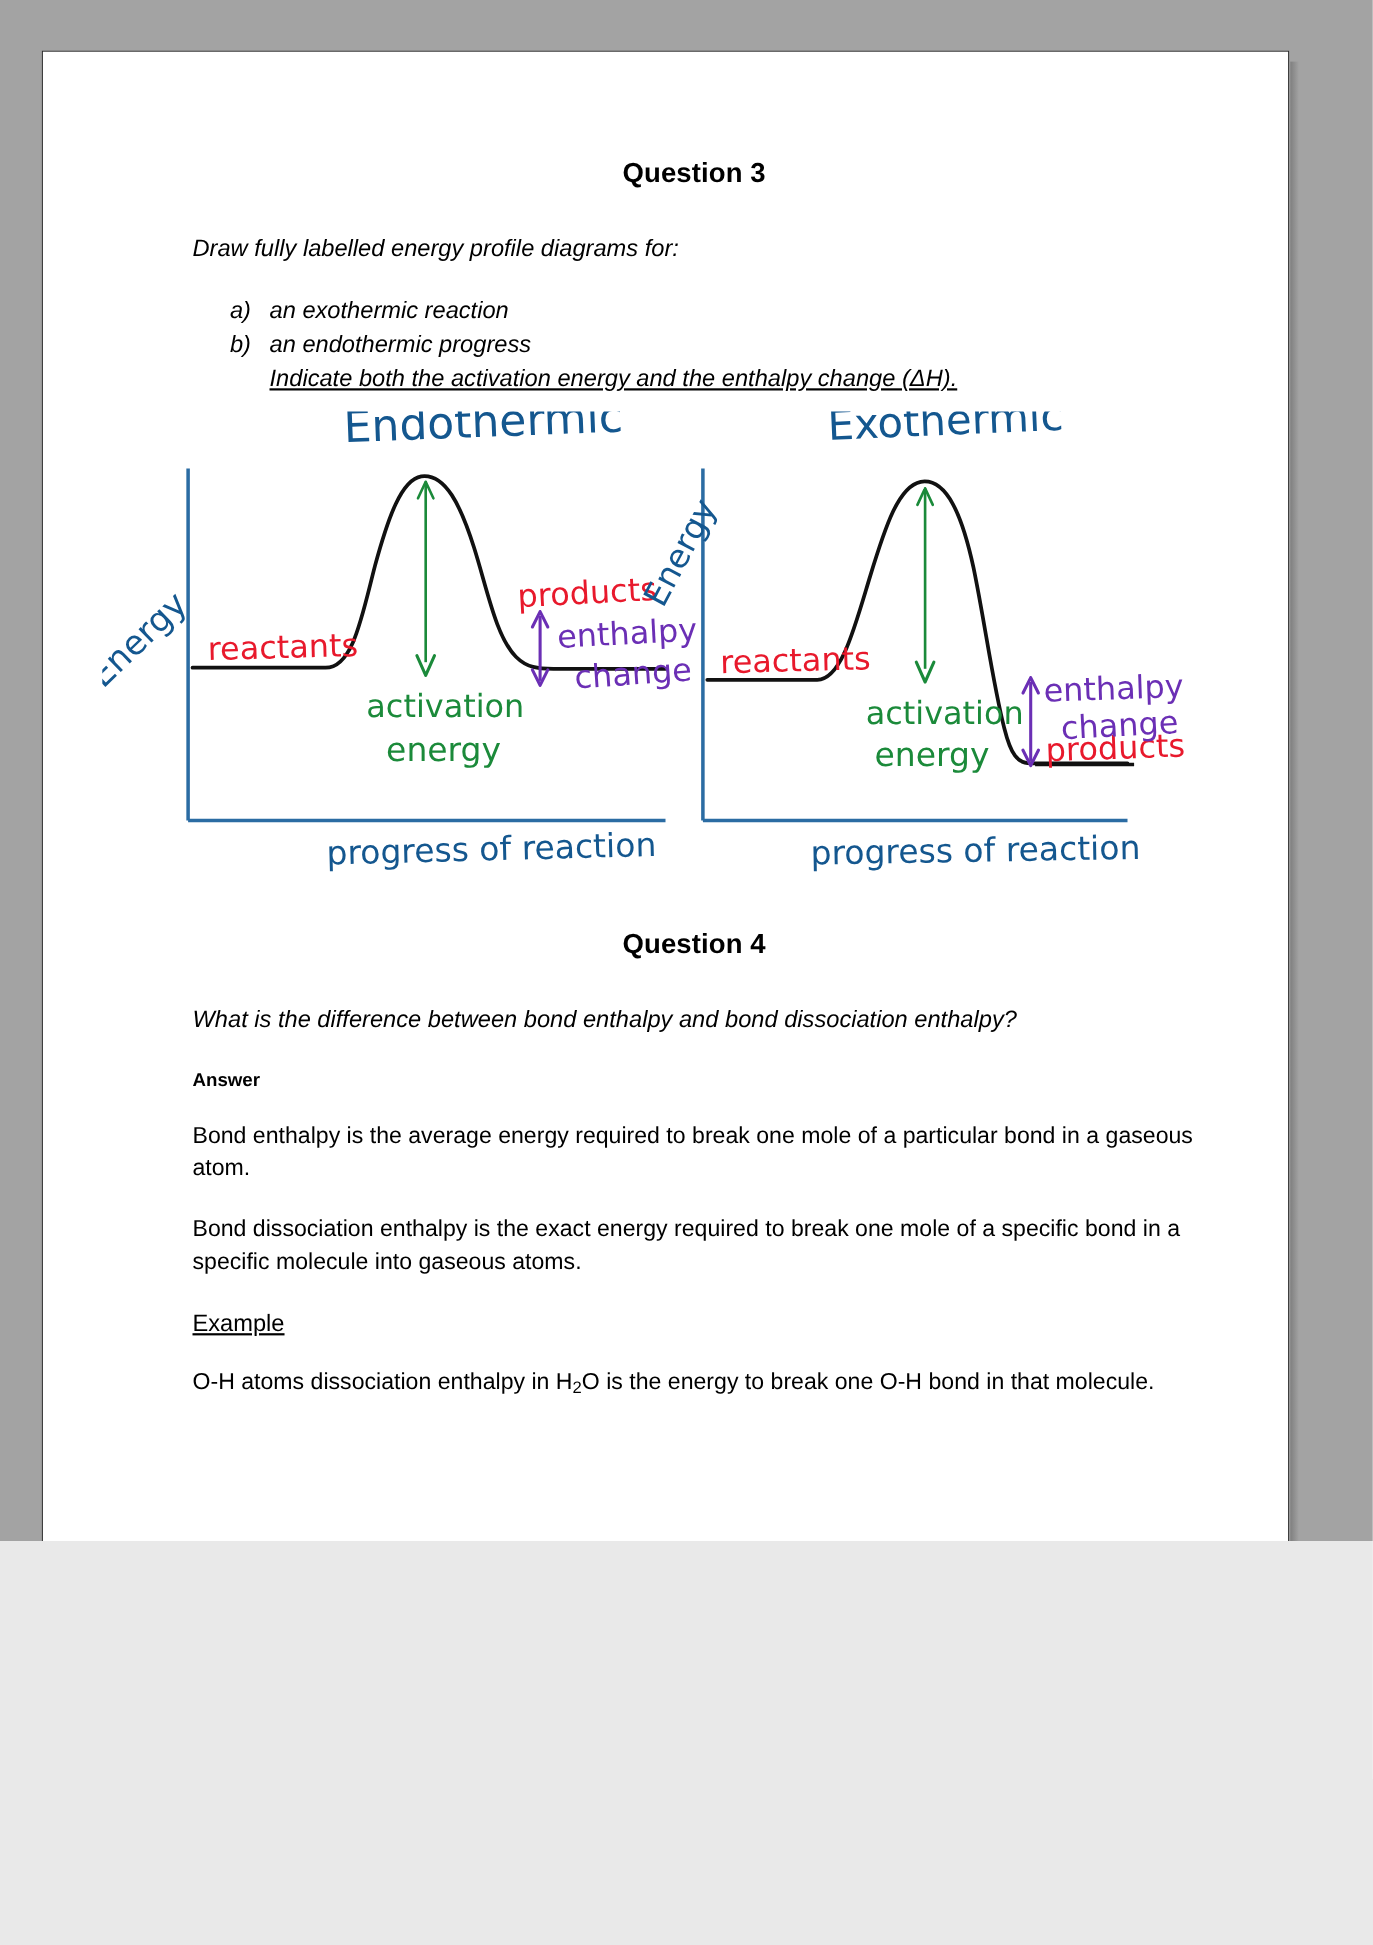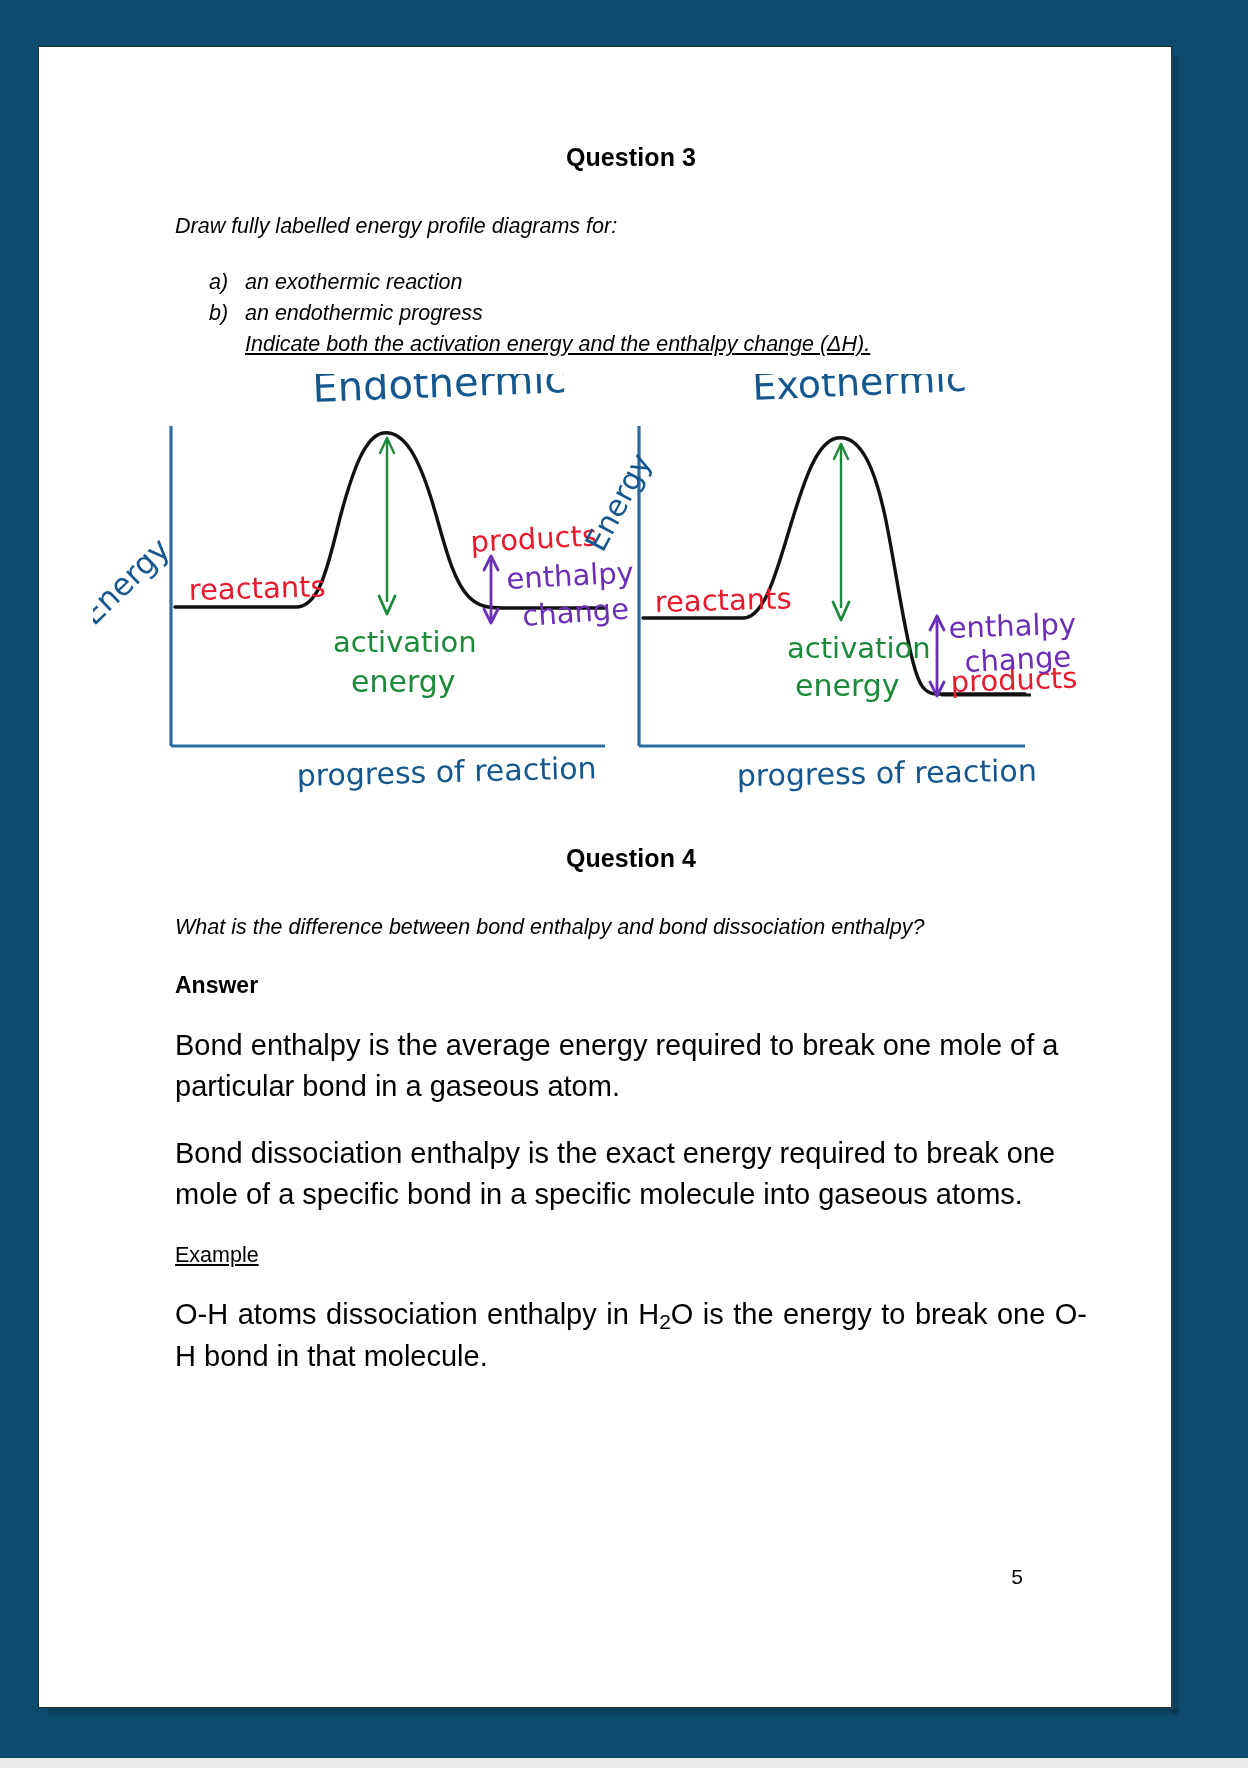--- a/index.html
+++ b/index.html
@@ -4,22 +4,22 @@
 <style>
   html, body {
     margin: 0;
     padding: 0;
     background: #e9e9e9;
     font-family: "Liberation Sans", sans-serif;
   }
   #page {
     position: relative;
     width: 1248px;
-    height: 1758px;
-    background: #0c4a6e;
+    height: 1401px;
+    background: #a3a3a3;
     overflow: hidden;
   }
   .sheet {
     position: absolute;
     left: 38px;
     top: 46px;
     width: 1134px;
     height: 1662px;
     background: #ffffff;
     border: 1.5px solid #2b2b2b;
@@ -84,31 +84,31 @@
     margin-top: 14px;
     margin-left: -38px;
     width: 1010px;
     height: 470px;
   }
   .diagram-wrap svg { display: block; }
 
   
   .q4-title { margin-top: 12px; }
   .body-p {
-    font-size: 29px;
+    font-size: 21px;
     line-height: 1.42;
     color: #000;
     margin: 0;
     margin-top: 26px;
     margin-left: 44px;
     width: 912px;
   }
   .body-p.justify { text-align: justify; }
   .answer-head {
-    font-size: 23px;
+    font-size: 17px;
     font-weight: bold;
     margin: 0;
     margin-top: 30px;
     margin-left: 44px;
   }
   .example-head {
     font-size: 21.5px;
     margin: 0;
     margin-top: 28px;
     margin-left: 44px;

